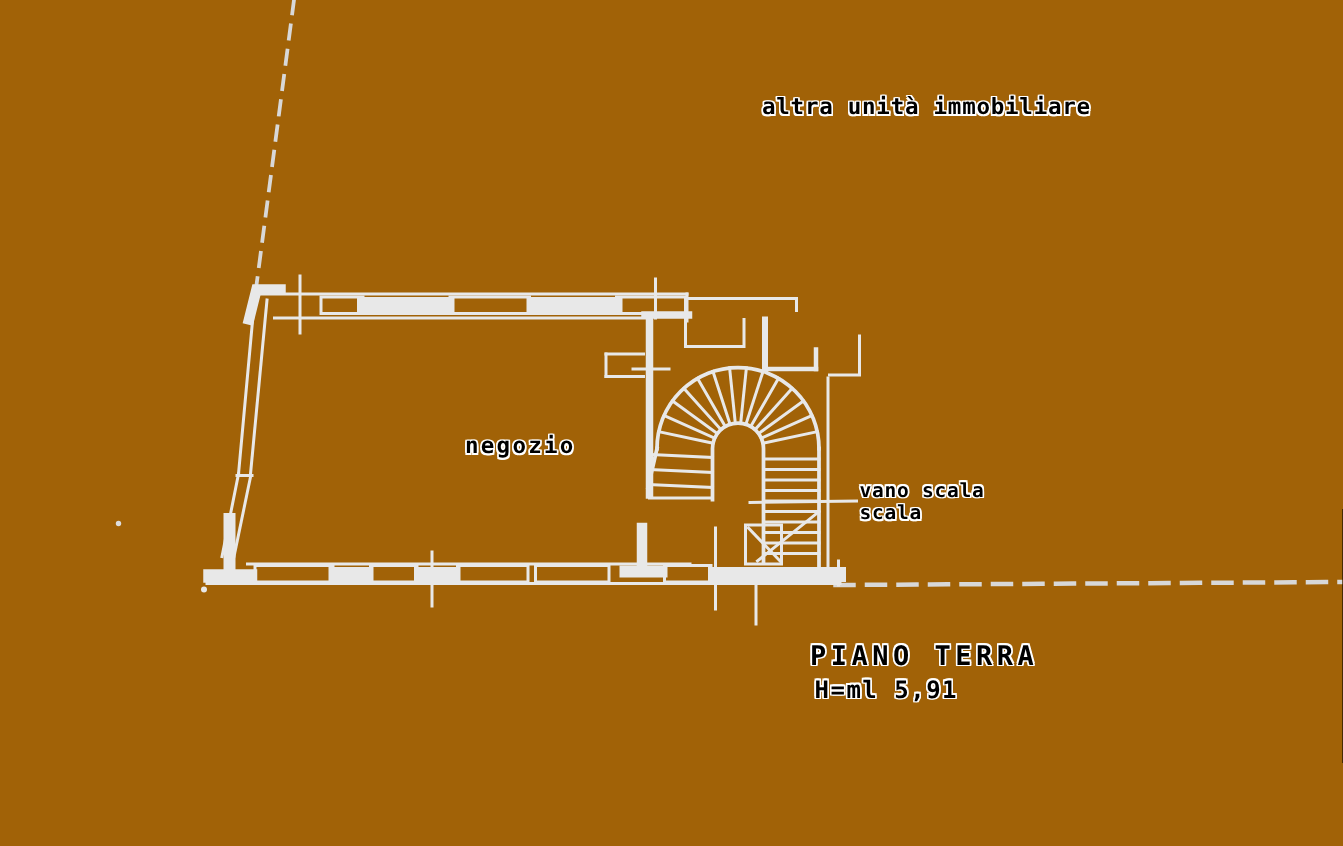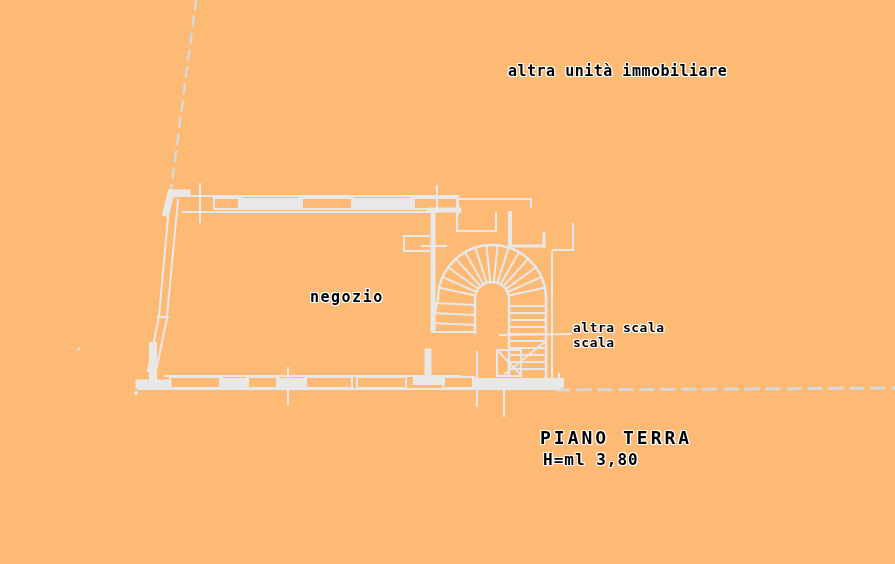--- a/index.html
+++ b/index.html
@@ -1,19 +1,19 @@
 <!DOCTYPE html>
 <html><head>
 <meta charset="utf-8">
 <style>
   html,body{margin:0;padding:0;background:#000;}
   .screen{
     position:relative;
     width:895px;height:564px;
-    background:#fdba74;
+    background:#a16207;
     overflow:hidden;
     font-family:"DejaVu Sans Mono","Liberation Mono",monospace;
   }
   svg.plan{position:absolute;left:0;top:0;}
   .lbl{
     position:absolute;
     color:#000;
     font-weight:bold;
     white-space:nowrap;
     text-shadow:
@@ -160,20 +160,20 @@
 
       <circle cx="79" cy="349" r="1.8" fill="#dddddd" stroke="none"></circle>
     </g>
   </svg>
 
   <div class="lbl lbl-altra">altra unità immobiliare</div>
 
   <div class="lbl lbl-negozio">negozio</div>
 
   <div class="lbl lbl-vano">
-    <div>altra scala</div>
+    <div>vano scala</div>
     <div>scala</div>
   </div>
 
   <div class="lbl lbl-piano">PIANO TERRA</div>
 
-  <div class="lbl lbl-height">H=ml 3,80</div>
+  <div class="lbl lbl-height">H=ml 5,91</div>
 </div>
 
 </body></html>

